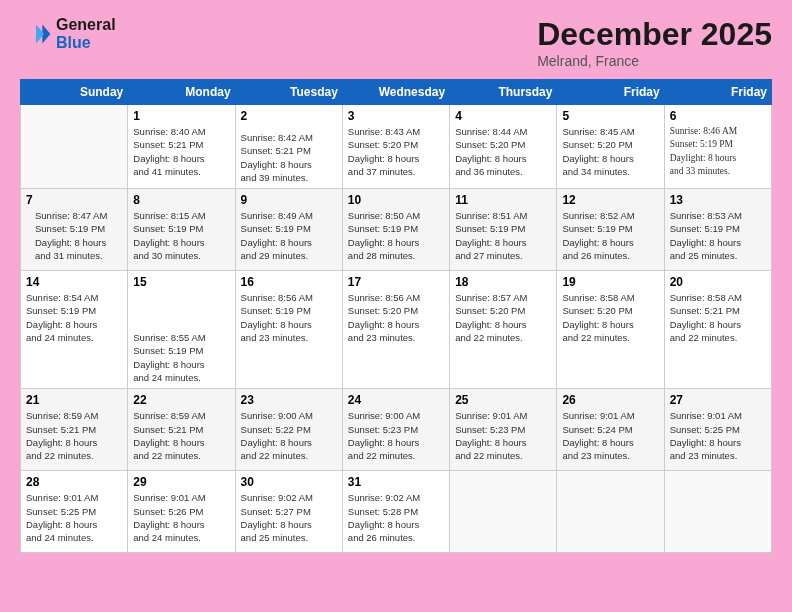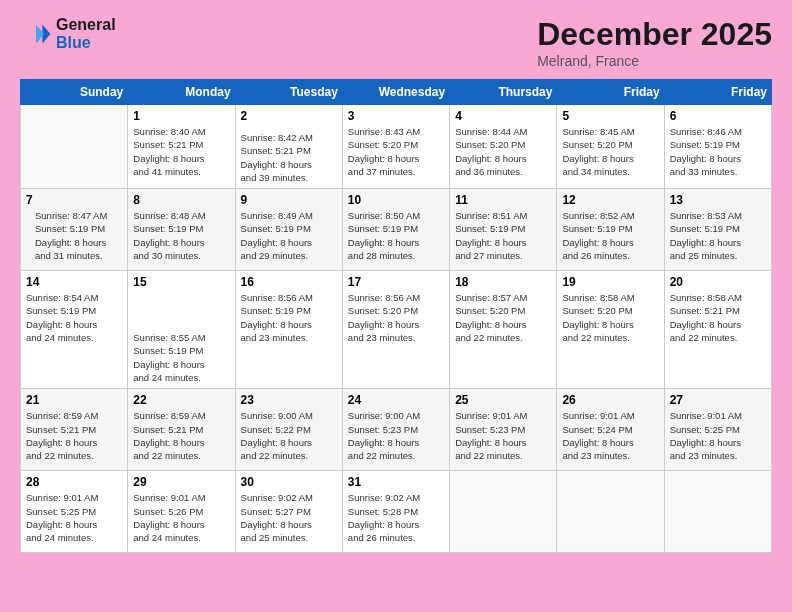--- a/index.html
+++ b/index.html
@@ -152,37 +152,37 @@
           </td>
           <td>
             <span class="day-num">5</span>
             <div class="day-info" style="white-space: pre-line;">Sunrise: 8:45 AM
 Sunset: 5:20 PM
 Daylight: 8 hours
 and 34 minutes.</div>
           </td>
           <td>
             <span class="day-num">6</span>
-            <div class="day-info" style="white-space: pre-line;">Sunrise: 8:46 AM
+            <div class="day-info" style="white-space: pre-line; font-family: Liberation Serif, serif;">Sunrise: 8:46 AM
 Sunset: 5:19 PM
 Daylight: 8 hours
 and 33 minutes.</div>
           </td>
         </tr>
         <tr>
           <td>
             <span class="day-num">7</span>
             <div class="day-info" style="white-space: pre-line; margin-left: 9px;">Sunrise: 8:47 AM
 Sunset: 5:19 PM
 Daylight: 8 hours
 and 31 minutes.</div>
           </td>
           <td>
             <span class="day-num">8</span>
-            <div class="day-info" style="white-space: pre-line;">Sunrise: 8:48 AM
+            <div class="day-info" style="white-space: pre-line;">Sunrise: 8:15 AM
 Sunset: 5:19 PM
 Daylight: 8 hours
 and 30 minutes.</div>
           </td>
           <td>
             <span class="day-num">9</span>
             <div class="day-info" style="white-space: pre-line;">Sunrise: 8:49 AM
 Sunset: 5:19 PM
 Daylight: 8 hours
 and 29 minutes.</div>

